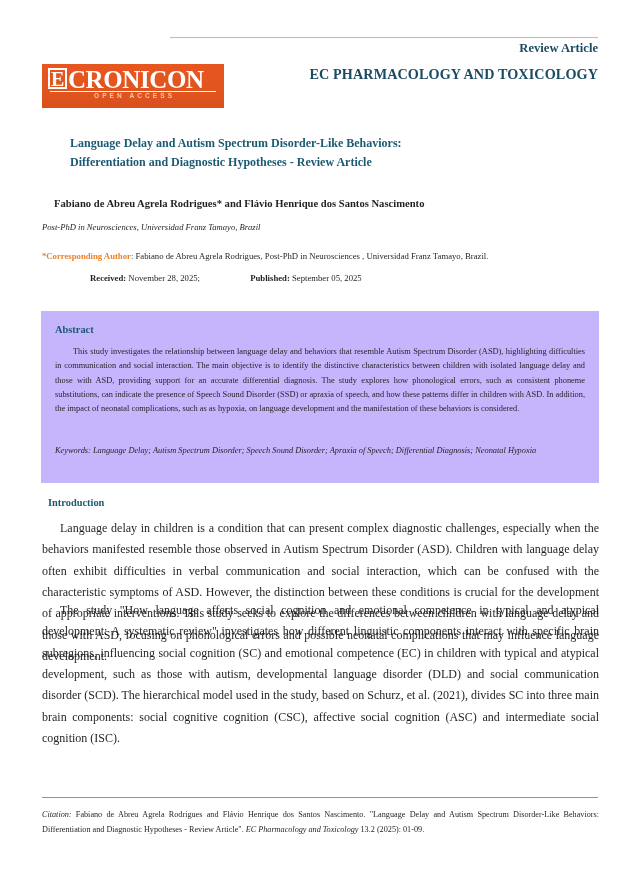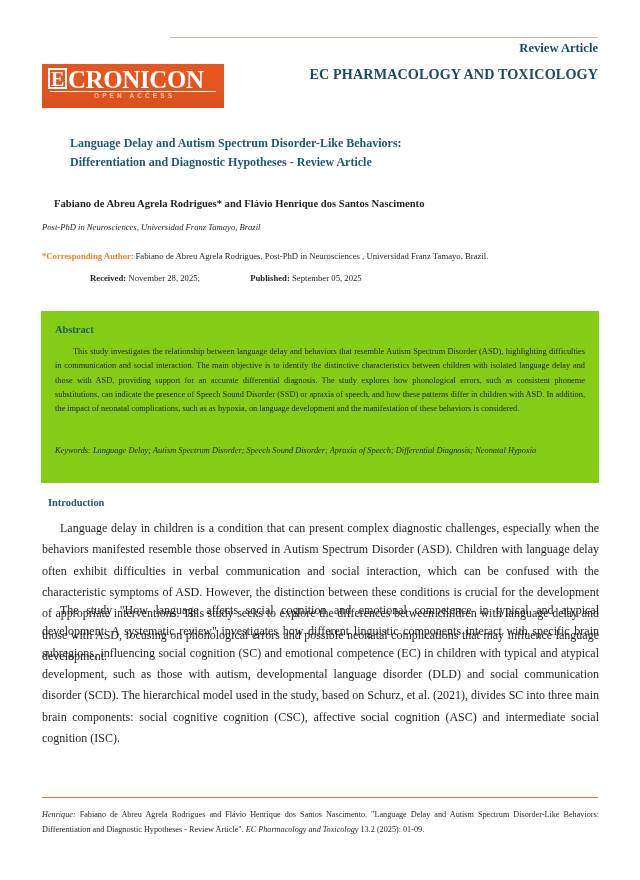--- a/index.html
+++ b/index.html
@@ -171,21 +171,21 @@
   }
   .dates b { font-weight: bold; padding-left: 48px; }
 
   
   .abstract-box {
     position: absolute;
     left: 41px;
     top: 311px;
     width: 558px;
     height: 172px;
-    background: #84cc16;
+    background: #c4b5fd;
     box-sizing: border-box;
   }
   .abstract-head {
     position: absolute;
     left: 14px;
     top: 13px;
     font-family: "Liberation Serif", serif;
     font-weight: bold;
     font-size: 10.4px;
     color: #1b5a72;
@@ -295,15 +295,15 @@
     <div class="abstract-head">Abstract</div>
     <div class="abstract-body">This study investigates the relationship between language delay and behaviors that resemble Autism Spectrum Disorder (ASD), highlighting difficulties in communication and social interaction. The main objective is to identify the distinctive characteristics between children with isolated language delay and those with ASD, providing support for an accurate differential diagnosis. The study explores how phonological errors, such as consistent phoneme substitutions, can indicate the presence of Speech Sound Disorder (SSD) or apraxia of speech, and how these patterns differ in children with ASD. In addition, the impact of neonatal complications, such as as hypoxia, on language development and the manifestation of these behaviors is considered.</div>
     <div class="keywords"><span class="kw-lbl">Keywords:</span><span> Language Delay; Autism Spectrum Disorder; Speech Sound Disorder; Apraxia of Speech; Differential Diagnosis; Neonatal Hypoxia</span></div>
   </div>
 
   <div class="section-head" id="intro-head">Introduction</div>
   <div class="para" id="para-1">Language delay in children is a condition that can present complex diagnostic challenges, especially when the behaviors manifested resemble those observed in Autism Spectrum Disorder (ASD). Children with language delay often exhibit difficulties in verbal communication and social interaction, which can be confused with the characteristic symptoms of ASD. However, the distinction between these conditions is crucial for the development of appropriate interventions. This study seeks to explore the differences between children with language delay and those with ASD, focusing on phonological errors and possible neonatal complications that may influence language development.</div>
   <div class="para" id="para-2">The study "How language affects social cognition and emotional competence in typical and atypical development: A systematic review" investigates how different linguistic components interact with specific brain subregions, influencing social cognition (SC) and emotional competence (EC) in children with typical and atypical development, such as those with autism, developmental language disorder (DLD) and social communication disorder (SCD). The hierarchical model used in the study, based on Schurz, et al. (2021), divides SC into three main brain components: social cognitive cognition (CSC), affective social cognition (ASC) and intermediate social cognition (ISC).</div>
 
   <div class="footer-rule"></div>
-  <div class="citation"><i>Henrique:</i><span> Fabiano de Abreu Agrela Rodrigues and Flávio Henrique dos Santos Nascimento. "Language Delay and Autism Spectrum Disorder-Like Behaviors: Differentiation and Diagnostic Hypotheses - Review Article". </span><i>EC Pharmacology and Toxicology</i><span> 13.2 (2025): 01-09.</span></div>
+  <div class="citation"><i>Citation:</i><span> Fabiano de Abreu Agrela Rodrigues and Flávio Henrique dos Santos Nascimento. "Language Delay and Autism Spectrum Disorder-Like Behaviors: Differentiation and Diagnostic Hypotheses - Review Article". </span><i>EC Pharmacology and Toxicology</i><span> 13.2 (2025): 01-09.</span></div>
 
 </div>
 
 </body></html>

